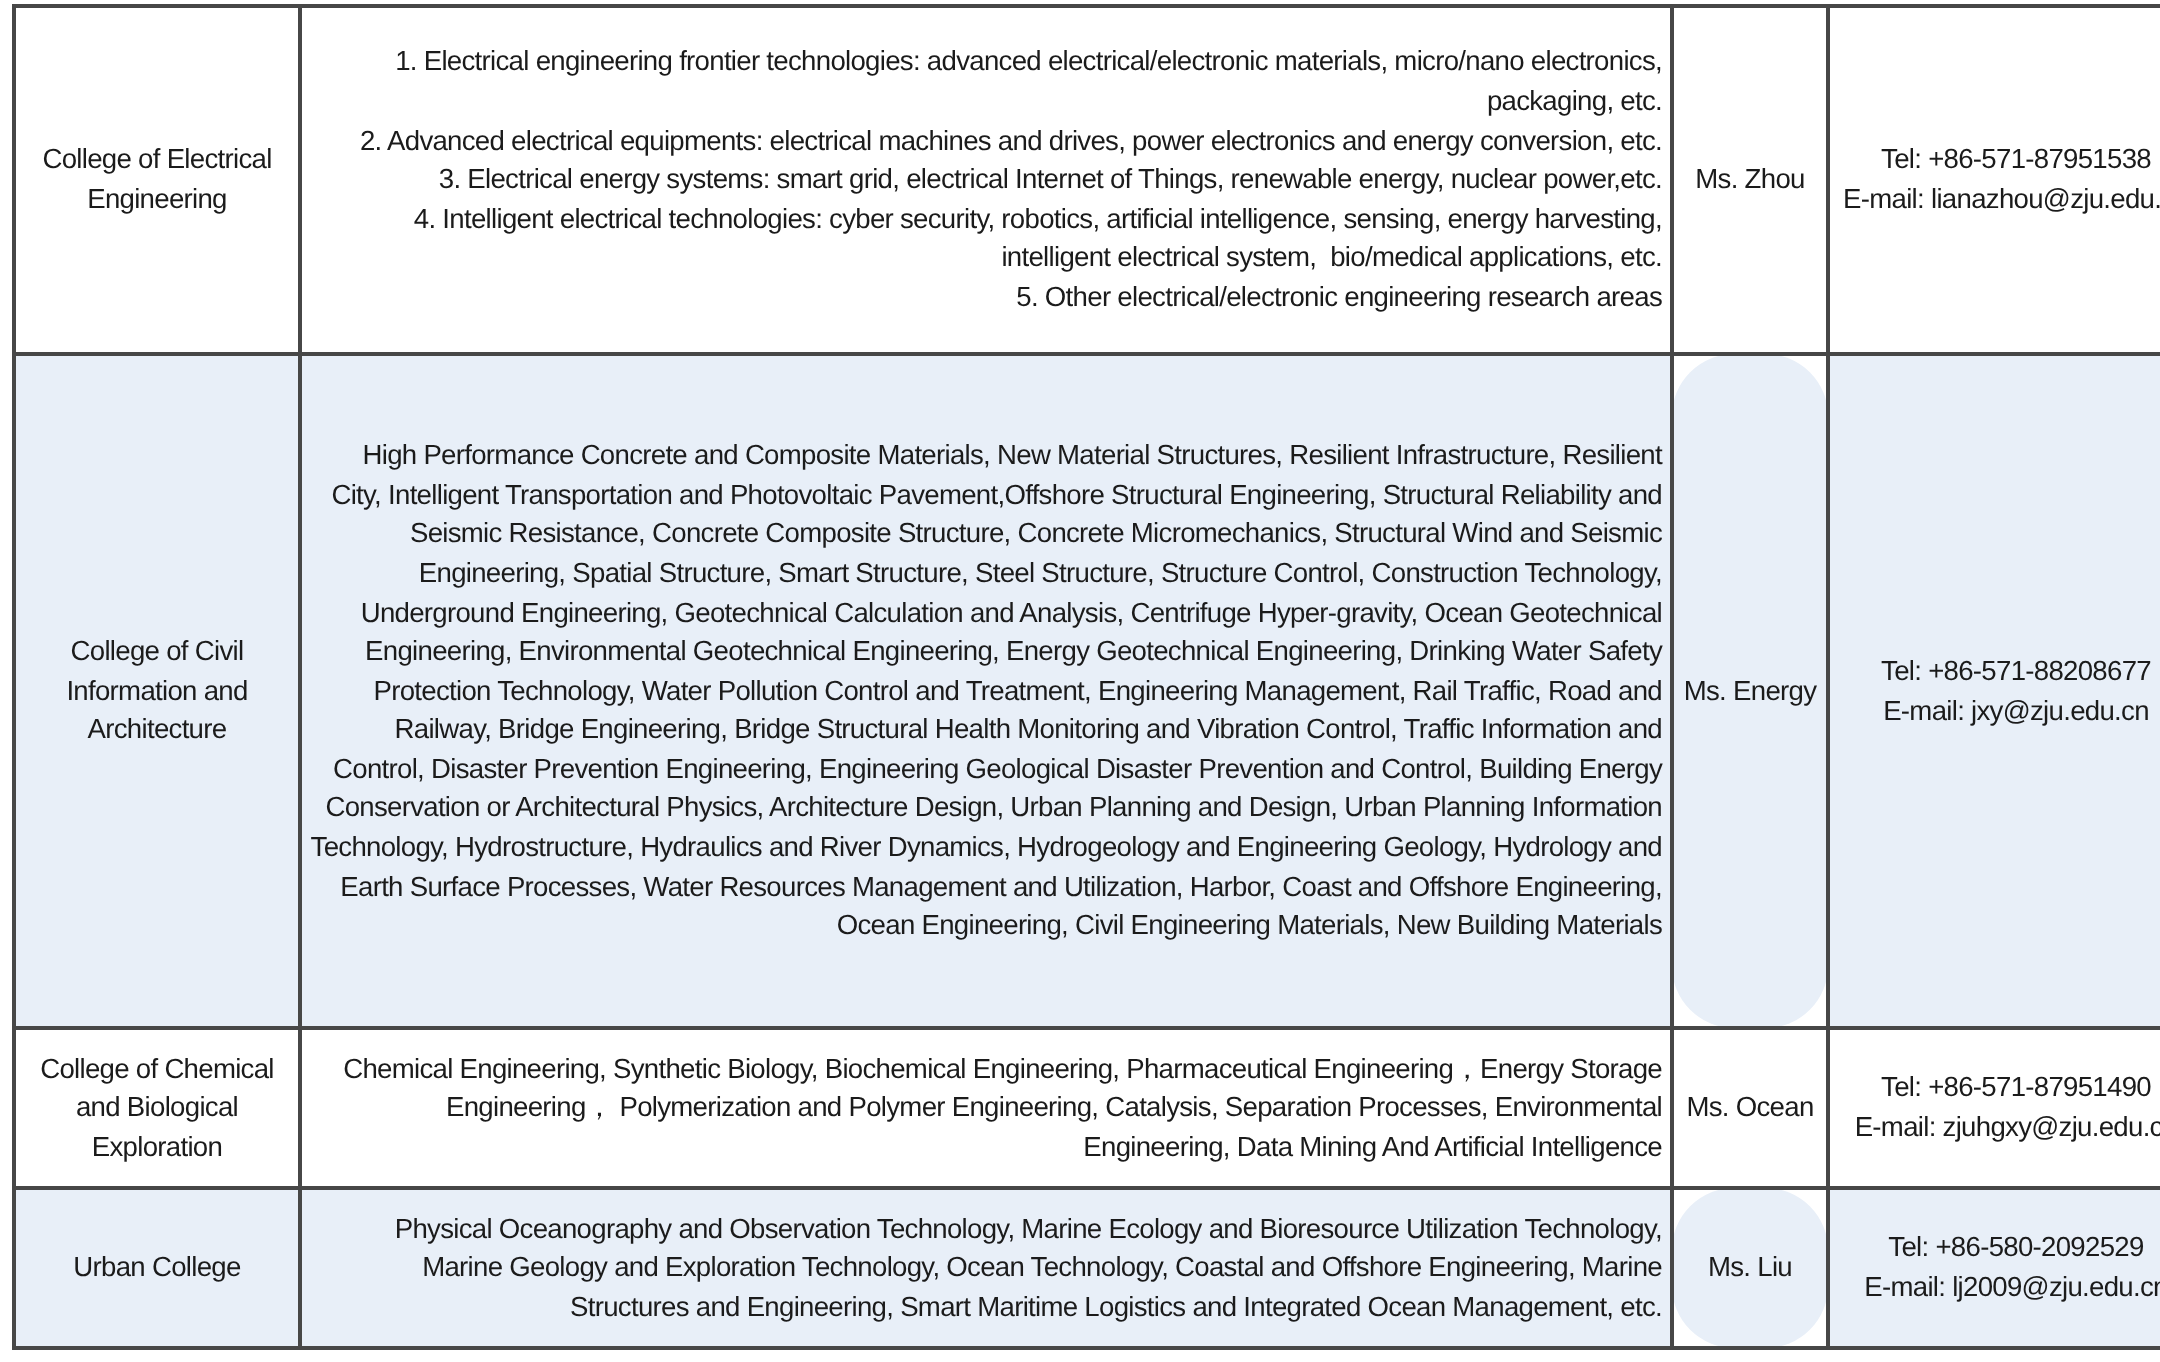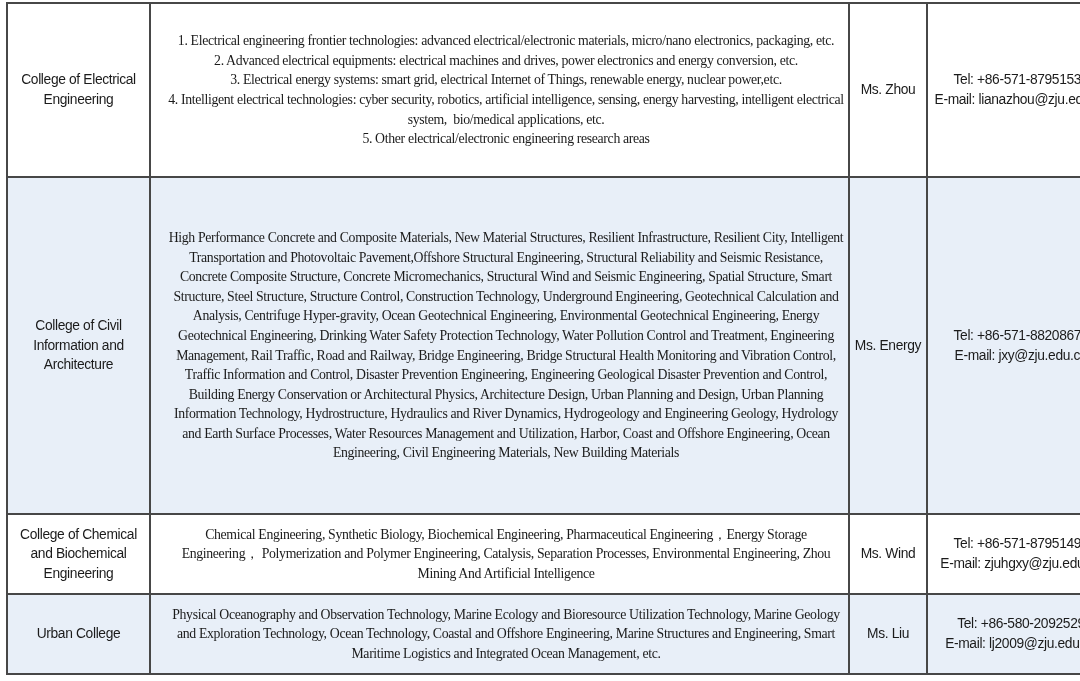--- a/index.html
+++ b/index.html
@@ -36,29 +36,29 @@
   tr.highlight td {
     background: var(--highlight-bg, #e8eff8);
   }
   td.col-college {
     width: 125px;
     text-align: center;
     padding: 2px 8px;
   }
   td.col-research {
     width: 676px;
-    text-align: center;
-    padding: 2px 4px 2px 17px;
+    text-align: right;
+    padding: 2px 4px 2px 4px;
     white-space: pre-wrap;
-    font-family: Liberation Serif, serif;
   }
   td.col-person {
     width: 72px;
     text-align: center;
     padding: 2px 2px;
+    border-radius: 31px;
   }
   td.col-contact {
     width: 178px;
     text-align: center;
     padding: 2px 4px;
     white-space: pre-wrap;
   }
   tr.row-1 { height: 174px; }
   tr.row-2 { height: 337px; }
   tr.row-3 { height: 80px; }
@@ -82,23 +82,23 @@
 E-mail: lianazhou@zju.edu.cn</td>
       </tr>
       <tr class="row-2 highlight">
         <td class="col-college">College of Civil Information and Architecture</td>
         <td class="col-research">High Performance Concrete and Composite Materials, New Material Structures, Resilient Infrastructure, Resilient City, Intelligent Transportation and Photovoltaic Pavement,Offshore Structural Engineering, Structural Reliability and Seismic Resistance, Concrete Composite Structure, Concrete Micromechanics, Structural Wind and Seismic Engineering, Spatial Structure, Smart Structure, Steel Structure, Structure Control, Construction Technology, Underground Engineering, Geotechnical Calculation and Analysis, Centrifuge Hyper-gravity, Ocean Geotechnical Engineering, Environmental Geotechnical Engineering, Energy Geotechnical Engineering, Drinking Water Safety Protection Technology, Water Pollution Control and Treatment, Engineering Management, Rail Traffic, Road and Railway, Bridge Engineering, Bridge Structural Health Monitoring and Vibration Control, Traffic Information and Control, Disaster Prevention Engineering, Engineering Geological Disaster Prevention and Control, Building Energy Conservation or Architectural Physics, Architecture Design, Urban Planning and Design, Urban Planning Information Technology, Hydrostructure, Hydraulics and River Dynamics, Hydrogeology and Engineering Geology, Hydrology and Earth Surface Processes, Water Resources Management and Utilization, Harbor, Coast and Offshore Engineering, Ocean Engineering, Civil Engineering Materials, New Building Materials</td>
         <td class="col-person">Ms. Energy</td>
         <td class="col-contact">Tel: +86-571-88208677
 E-mail: jxy@zju.edu.cn</td>
       </tr>
       <tr class="row-3">
-        <td class="col-college">College of Chemical and Biochemical Engineering</td>
-        <td class="col-research">Chemical Engineering, Synthetic Biology, Biochemical Engineering, Pharmaceutical Engineering，Energy Storage Engineering， Polymerization and Polymer Engineering, Catalysis, Separation Processes, Environmental Engineering, Zhou Mining And Artificial Intelligence</td>
-        <td class="col-person">Ms. Wind</td>
+        <td class="col-college">College of Chemical and Biological Exploration</td>
+        <td class="col-research">Chemical Engineering, Synthetic Biology, Biochemical Engineering, Pharmaceutical Engineering，Energy Storage Engineering， Polymerization and Polymer Engineering, Catalysis, Separation Processes, Environmental Engineering, Data Mining And Artificial Intelligence</td>
+        <td class="col-person">Ms. Ocean</td>
         <td class="col-contact">Tel: +86-571-87951490
 E-mail: zjuhgxy@zju.edu.cn</td>
       </tr>
       <tr class="row-4 highlight">
         <td class="col-college">Urban College</td>
         <td class="col-research">Physical Oceanography and Observation Technology, Marine Ecology and Bioresource Utilization Technology, Marine Geology and Exploration Technology, Ocean Technology, Coastal and Offshore Engineering, Marine Structures and Engineering, Smart Maritime Logistics and Integrated Ocean Management, etc.</td>
         <td class="col-person">Ms. Liu</td>
         <td class="col-contact">Tel: +86-580-2092529
 E-mail: lj2009@zju.edu.cn</td>
       </tr>

